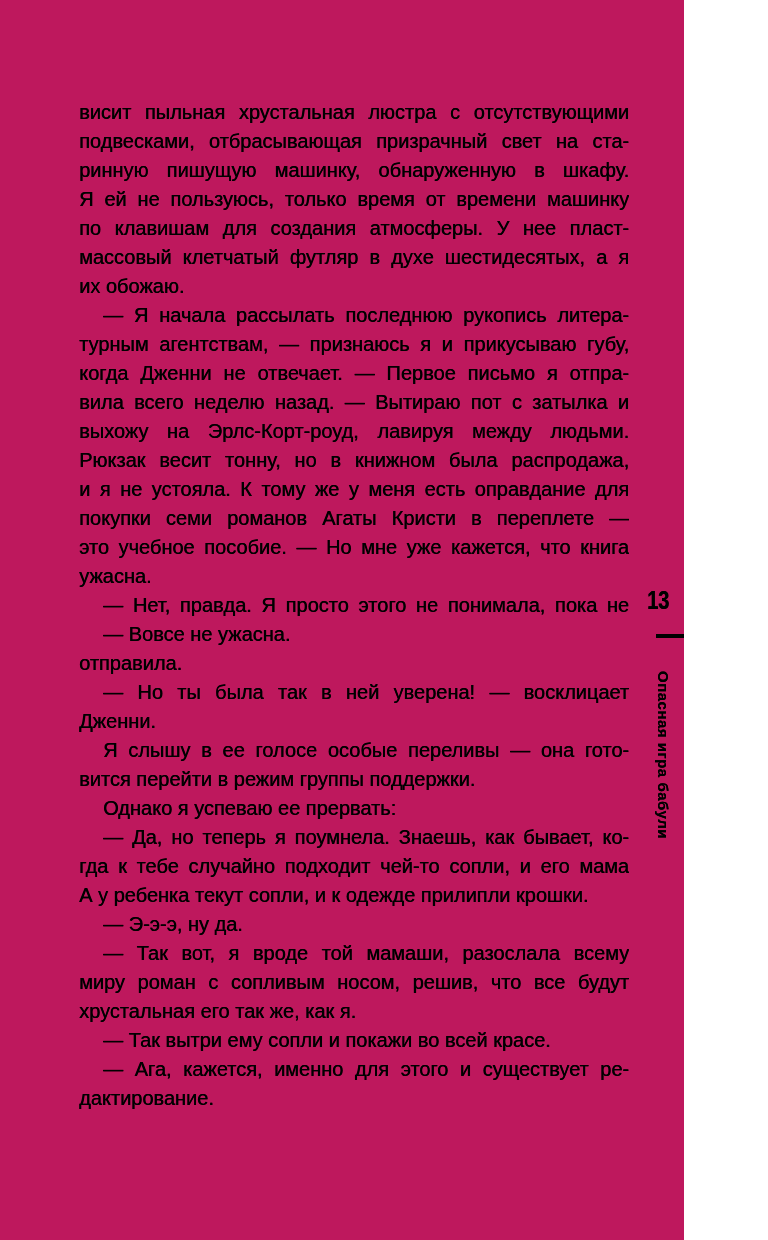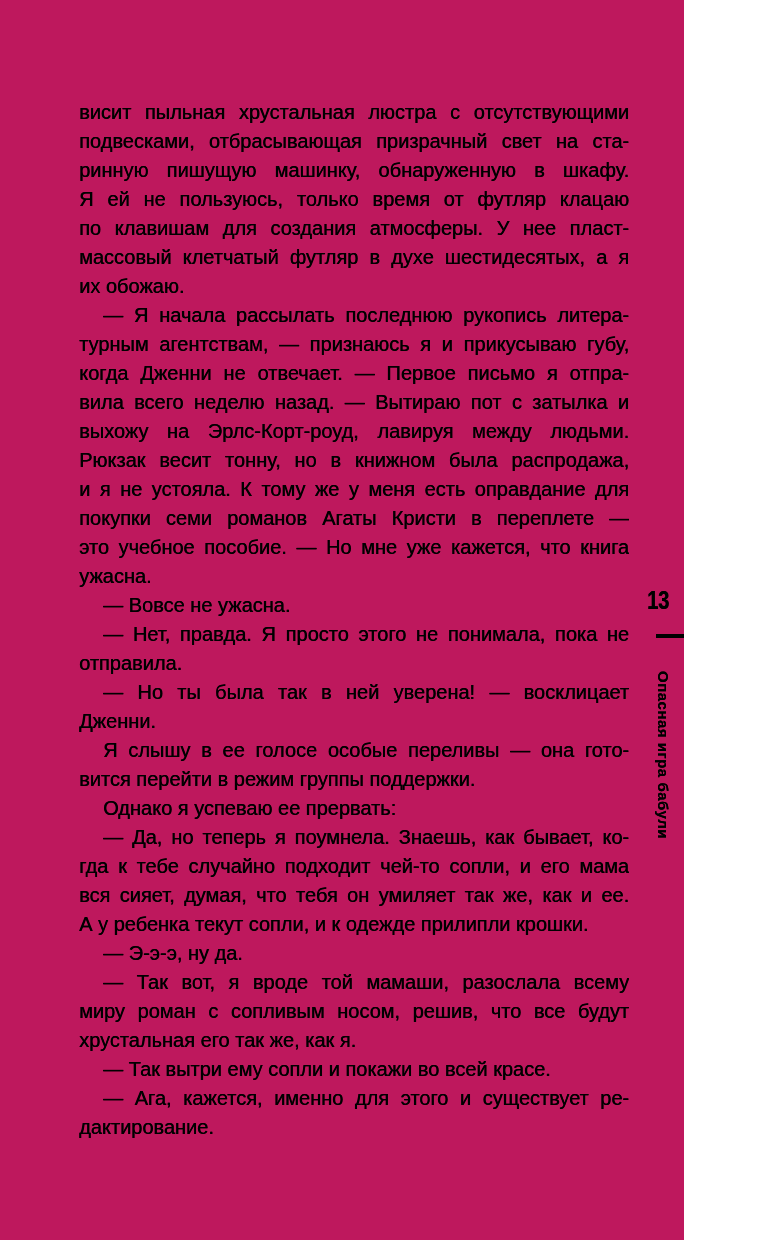--- a/index.html
+++ b/index.html
@@ -76,45 +76,44 @@
 </style>
 </head>
 <body>
 
 <div class="page">
 
   <main class="text-block">
       <div class="line">висит пыльная хрустальная люстра с отсутствующими</div>
       <div class="line">подвесками, отбрасывающая призрачный свет на ста-</div>
       <div class="line">ринную пишущую машинку, обнаруженную в шкафу.</div>
-      <div class="line">Я ей не пользуюсь, только время от футляр клацаю</div>
+      <div class="line">Я ей не пользуюсь, только время от времени машинку</div>
       <div class="line">по клавишам для создания атмосферы. У нее пласт-</div>
       <div class="line">массовый клетчатый футляр в духе шестидесятых, а я</div>
       <div class="line end">их обожаю.</div>
       <div class="line indent">— Я начала рассылать последнюю рукопись литера-</div>
       <div class="line">турным агентствам, — признаюсь я и прикусываю губу,</div>
       <div class="line">когда Дженни не отвечает. — Первое письмо я отпра-</div>
       <div class="line">вила всего неделю назад. — Вытираю пот с затылка и</div>
       <div class="line">выхожу на Эрлс-Корт-роуд, лавируя между людьми.</div>
       <div class="line">Рюкзак весит тонну, но в книжном была распродажа,</div>
       <div class="line">и я не устояла. К тому же у меня есть оправдание для</div>
       <div class="line">покупки семи романов Агаты Кристи в переплете —</div>
       <div class="line">это учебное пособие. — Но мне уже кажется, что книга</div>
       <div class="line end">ужасна.</div>
+      <div class="line indent">— Нет, правда. Я просто этого не понимала, пока не</div>
       <div class="line indent end">— Вовсе не ужасна.</div>
-      <div class="line indent">— Нет, правда. Я просто этого не понимала, пока не</div>
       <div class="line end">отправила.</div>
       <div class="line indent">— Но ты была так в ней уверена! — восклицает</div>
       <div class="line end">Дженни.</div>
       <div class="line indent">Я слышу в ее голосе особые переливы — она гото-</div>
       <div class="line end">вится перейти в режим группы поддержки.</div>
       <div class="line indent end">Однако я успеваю ее прервать:</div>
       <div class="line indent">— Да, но теперь я поумнела. Знаешь, как бывает, ко-</div>
       <div class="line">гда к тебе случайно подходит чей-то сопли, и его мама</div>
-      <div class="line">вся сияет, думая, что тебя он умиляет так же, как и ее.</div>
       <div class="line end">А у ребенка текут сопли, и к одежде прилипли крошки.</div>
       <div class="line indent end">— Э-э-э, ну да.</div>
       <div class="line indent">— Так вот, я вроде той мамаши, разослала всему</div>
       <div class="line">миру роман с сопливым носом, решив, что все будут</div>
       <div class="line end">хрустальная его так же, как я.</div>
       <div class="line indent end">— Так вытри ему сопли и покажи во всей красе.</div>
       <div class="line indent">— Ага, кажется, именно для этого и существует ре-</div>
       <div class="line end">дактирование.</div>
     </main>
 

